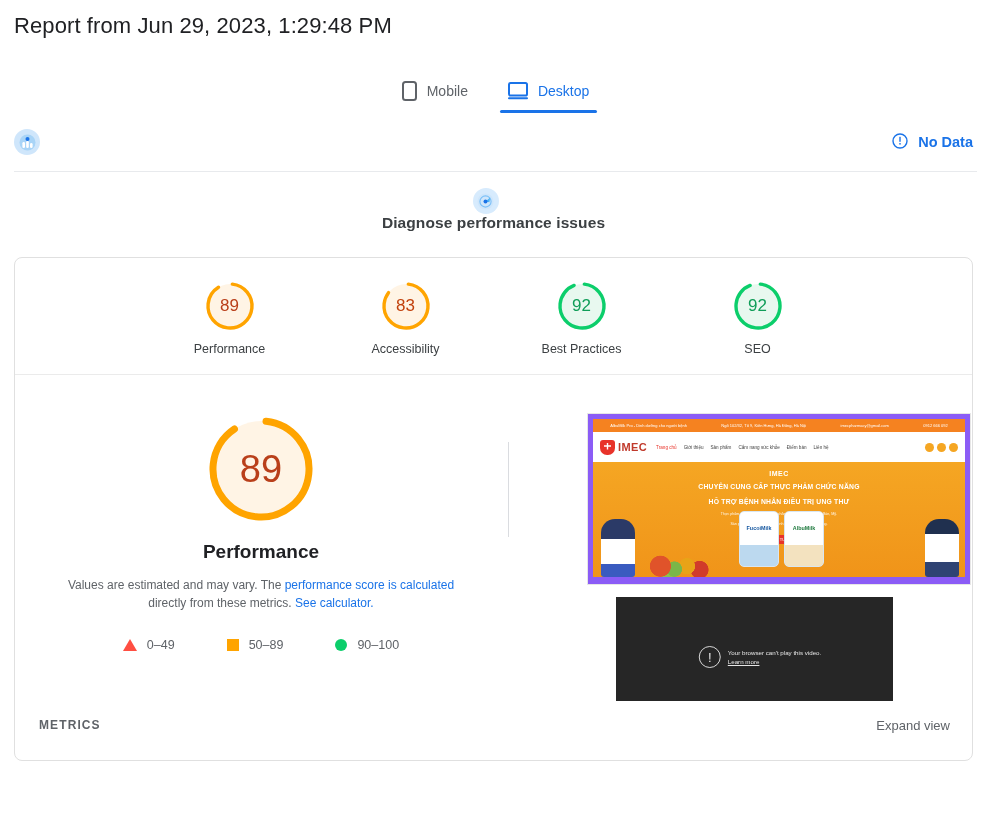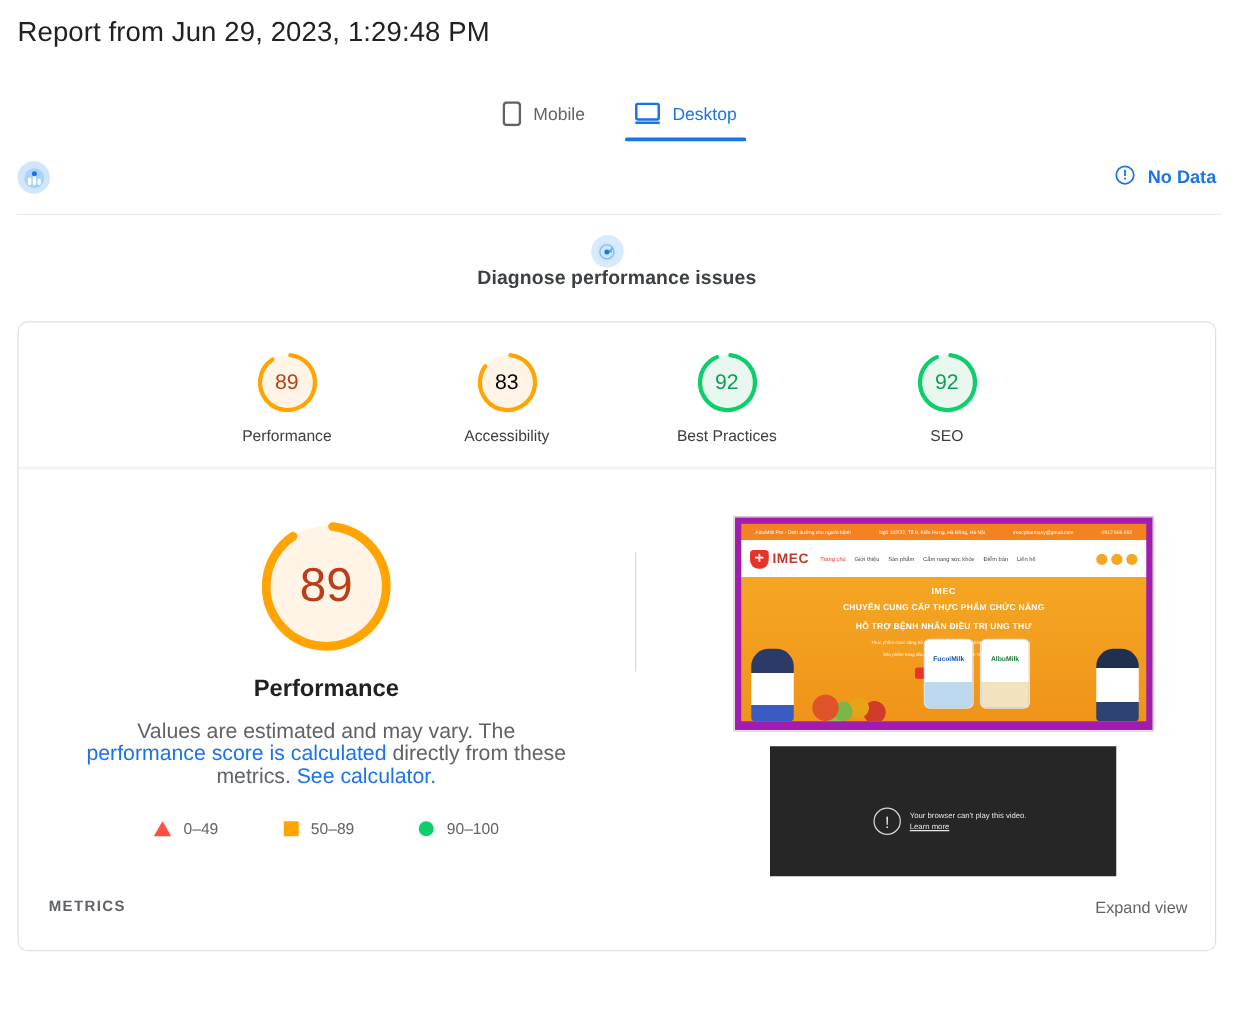--- a/index.html
+++ b/index.html
@@ -169,21 +169,21 @@
   }
   .big-label {
     margin-top: 16px;
     font-size: 19px;
     font-weight: bold;
     color: #202124;
   }
   .estimate {
     margin: 13px auto 15px auto;
     width: 400px;
-    font-size: 17px;
+    font-size: 12px;
     line-height: 18px;
     color: #5f6368;
   }
   .estimate a { color: #1a73e8; text-decoration: none; }
 
   .legend {
     display: flex;
     justify-content: center;
     gap: 52px;
     margin-top: 26px;
@@ -208,23 +208,23 @@
     position: absolute;
     left: 493px; top: 67px;
     width: 1px; height: 95px;
     background: #dadce0;
   }
 
   .detail-right { flex: 1 1 auto; padding-left: 80px; }
 
   
   .thumb {
-    width: 336px;
+    width: 384px;
     border: 1px solid #e6e6e6;
-    background: #a21caf;
+    background: #8b5cf6;
     padding: 5px 5px 7px 5px;
   }
   .thumb-topbar {
     height: 13px;
     background: #f58220;
     font-size: 4px; color: #fff;
     display: flex; align-items: center; justify-content: space-around;
     font-family: "Liberation Sans", sans-serif;
   }
   .thumb-nav {
@@ -432,21 +432,21 @@
       </div>
       <div class="lbl">Performance</div>
     </div>
 
     <div class="gauge">
       <div class="ring">
         <svg width="52" height="52" viewBox="0 0 52 52">
           <circle cx="26" cy="26" r="22" fill="#fff4e5"></circle>
           <circle cx="26" cy="26" r="22" fill="none" stroke="#ffa400" stroke-width="3.4" stroke-linecap="round" stroke-dasharray="115 138" transform="rotate(-84 26 26)"></circle>
         </svg>
-        <span class="val" style="color:#000000">83</span>
+        <span class="val" style="color:#c2410c">83</span>
       </div>
       <div class="lbl">Accessibility</div>
     </div>
 
     <div class="gauge">
       <div class="ring">
         <svg width="52" height="52" viewBox="0 0 52 52">
           <circle cx="26" cy="26" r="22" fill="#e8f8ef"></circle>
           <circle cx="26" cy="26" r="22" fill="none" stroke="#0cce6b" stroke-width="3.4" stroke-linecap="round" stroke-dasharray="127 138" transform="rotate(-84 26 26)"></circle>
         </svg>

